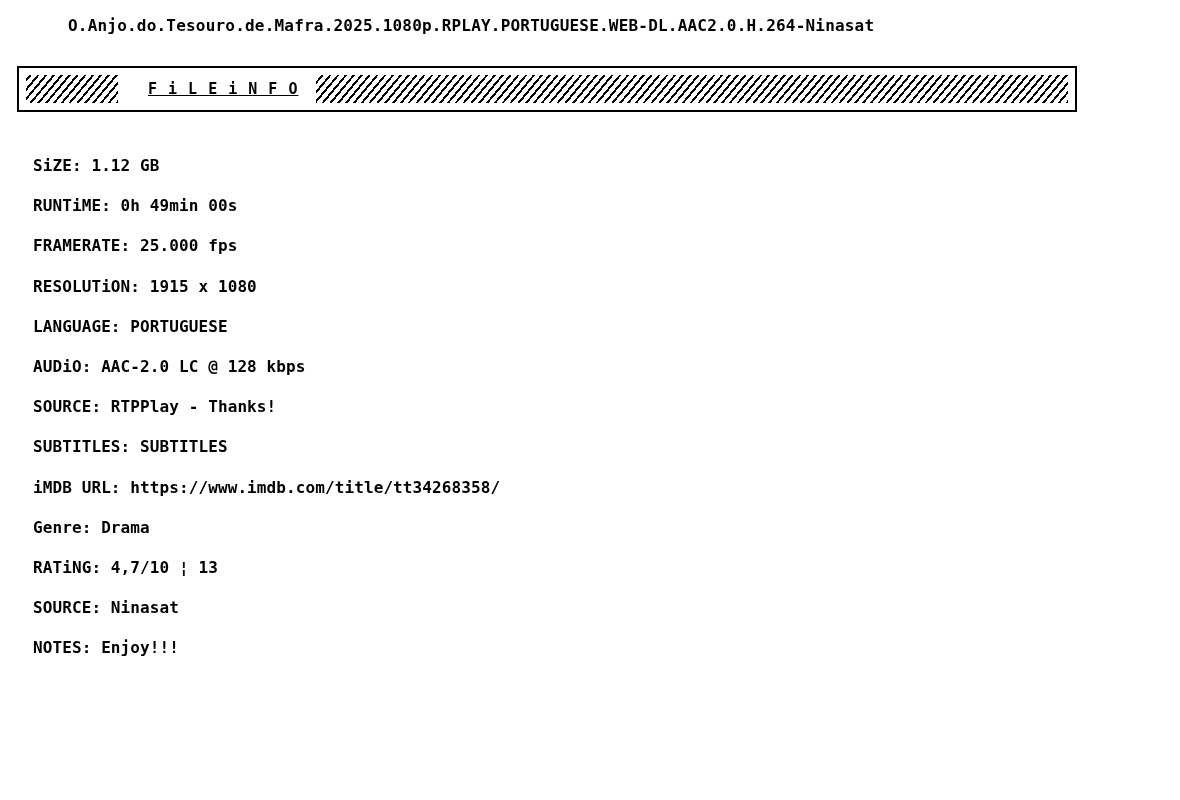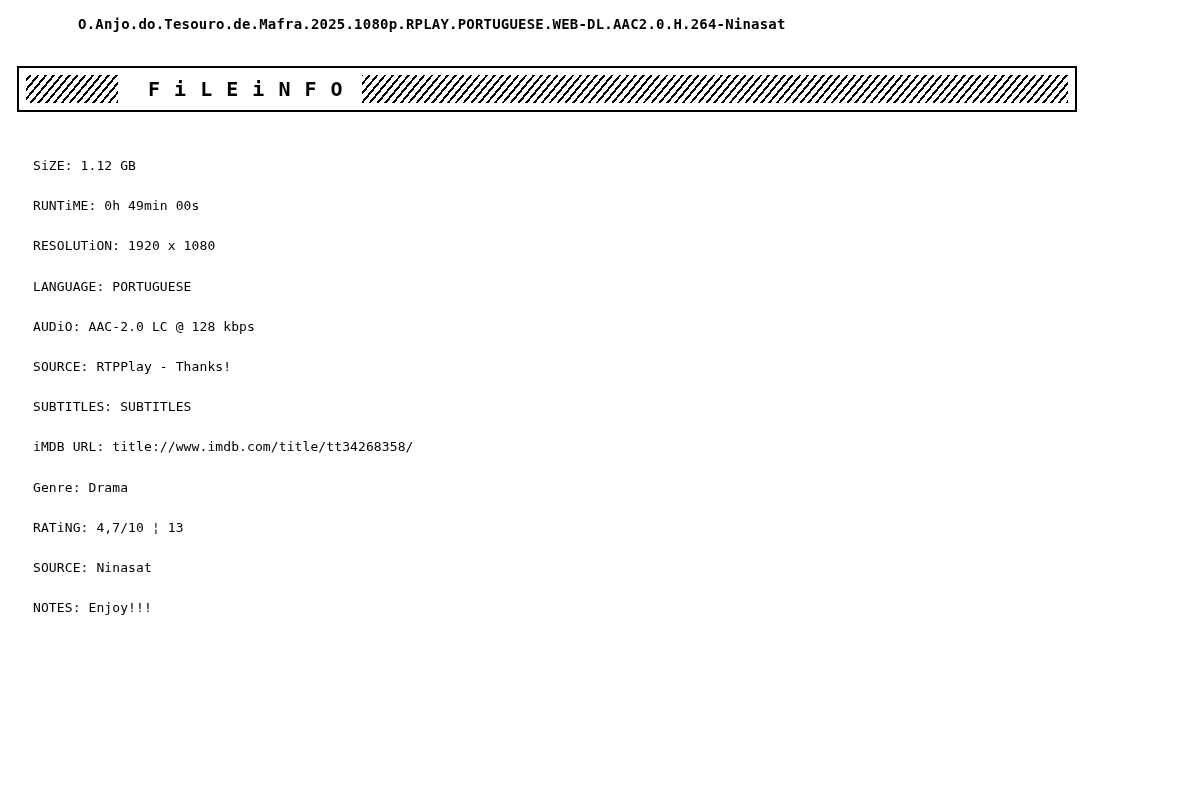--- a/index.html
+++ b/index.html
@@ -15,23 +15,23 @@
     overflow: hidden;
   }
   .page {
     position: relative;
     width: 1180px;
     height: 800px;
     box-sizing: border-box;
   }
   .release-title {
     position: absolute;
-    left: 78px;
+    left: 68px;
     top: 16px;
-    font-size: 14px;
+    font-size: 16px;
     font-weight: bold;
     letter-spacing: 0.2px;
     white-space: nowrap;
   }
   .section-bar {
     position: absolute;
     left: 17px;
     top: 66px;
     width: 1060px;
     height: 46px;
@@ -49,48 +49,49 @@
     background: repeating-linear-gradient(
       -50deg,
       #000000 0px,
       #000000 2px,
       #ffffff 2px,
       #ffffff 6px
     );
     flex: none;
   }
   .bar-label {
-    font-size: 20px;
+    font-size: 15px;
     font-weight: bold;
     white-space: nowrap;
     padding: 0 18px 0 30px;
     letter-spacing: 1px;
     flex: none;
+    text-decoration: underline;
   }
   .hatch-right {
     flex: 1 1 auto;
     height: 28px;
     margin-right: 7px;
     background: repeating-linear-gradient(
       -50deg,
       #000000 0px,
       #000000 2px,
       #ffffff 2px,
       #ffffff 6px
     );
   }
   .info-list {
     position: absolute;
     left: 33px;
     top: 146px;
     width: 1100px;
   }
   .info-row {
-    font-size: 13px;
-    font-weight: normal;
+    font-size: 16px;
+    font-weight: bold;
     line-height: 40.2px;
     white-space: nowrap;
     letter-spacing: 0.1px;
   }
 </style>
 </head>
 <body>
 
 <div class="page">
 
@@ -98,25 +99,26 @@
 
   <div class="section-bar">
     <div class="hatch-left"></div>
     <div class="bar-label">F i L E     i N F O</div>
     <div class="hatch-right"></div>
   </div>
 
   <div class="info-list">
     <div class="info-row">SiZE: 1.12 GB</div>
     <div class="info-row">RUNTiME: 0h 49min 00s</div>
-    <div class="info-row">RESOLUTiON: 1920 x 1080</div>
+    <div class="info-row">FRAMERATE: 25.000 fps</div>
+    <div class="info-row">RESOLUTiON: 1915 x 1080</div>
     <div class="info-row">LANGUAGE: PORTUGUESE</div>
     <div class="info-row">AUDiO: AAC-2.0 LC @ 128 kbps</div>
     <div class="info-row">SOURCE: RTPPlay - Thanks!</div>
     <div class="info-row">SUBTITLES: SUBTITLES</div>
-    <div class="info-row">iMDB URL: title://www.imdb.com/title/tt34268358/</div>
+    <div class="info-row">iMDB URL: https://www.imdb.com/title/tt34268358/</div>
     <div class="info-row">Genre: Drama</div>
     <div class="info-row">RATiNG: 4,7/10 ¦ 13</div>
     <div class="info-row">SOURCE: Ninasat</div>
     <div class="info-row">NOTES: Enjoy!!!</div>
   </div>
 
 </div>
 
 </body></html>

